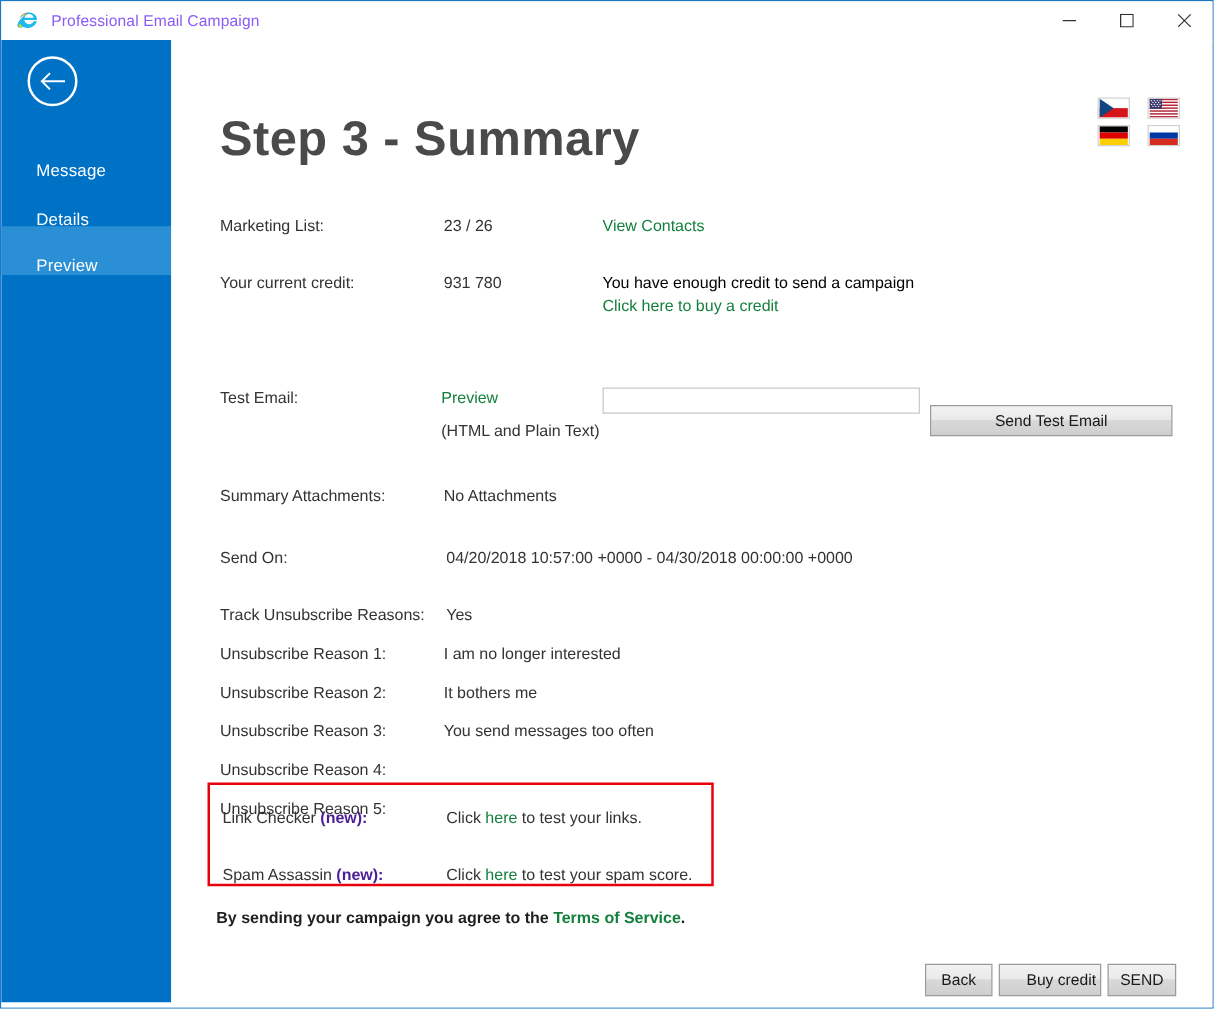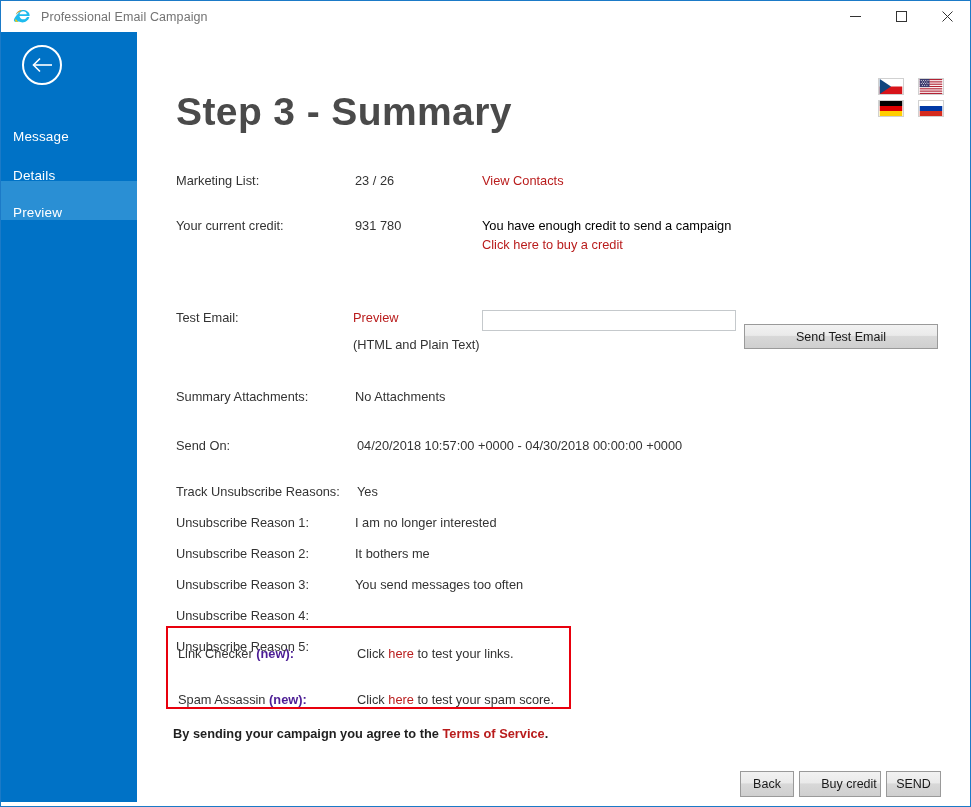--- a/index.html
+++ b/index.html
@@ -37,21 +37,21 @@
     display: flex;
     align-items: center;
     gap: 9px;
   }
   .ie-icon {
     width: 19px; height: 19px;
     display: block;
   }
   .title-text {
     font-size: 12.5px;
-    color: #737373;
+    color: #8b5cf6;
     letter-spacing: 0.1px;
     white-space: nowrap;
   }
   .win-buttons {
     position: absolute;
     right: 0; top: 0;
     height: 31px;
     display: flex;
   }
   .win-btn {
@@ -90,21 +90,21 @@
   .nav-item {
     position: absolute;
     left: 0;
     width: 136px;
     height: 39px;
     display: flex;
     align-items: center;
     cursor: pointer;
   }
   .nav-item span {
-    padding-left: 12px;
+    padding-left: 28px;
     font-size: 13.5px;
     color: #ffffff;
     letter-spacing: 0.15px;
     margin-top: 24px;
   }
   .nav-item.active { background: #2a8fd4; }
   #nav-0 { top: 73px; }
   #nav-1 { top: 112px; }
   #nav-2 { top: 149px; }
 
@@ -162,21 +162,21 @@
     color: #333333;
   }
   .val {
     position: absolute;
     left: 218px;
     white-space: nowrap;
     color: #333333;
   }
   .val.indent { left: 220px; }
   .link {
-    color: #b91c1c;
+    color: #15803d;
     cursor: pointer;
     white-space: nowrap;
   }
   .green {
     color: #000000;
     white-space: nowrap;
   }
 
   
   .test-input {

